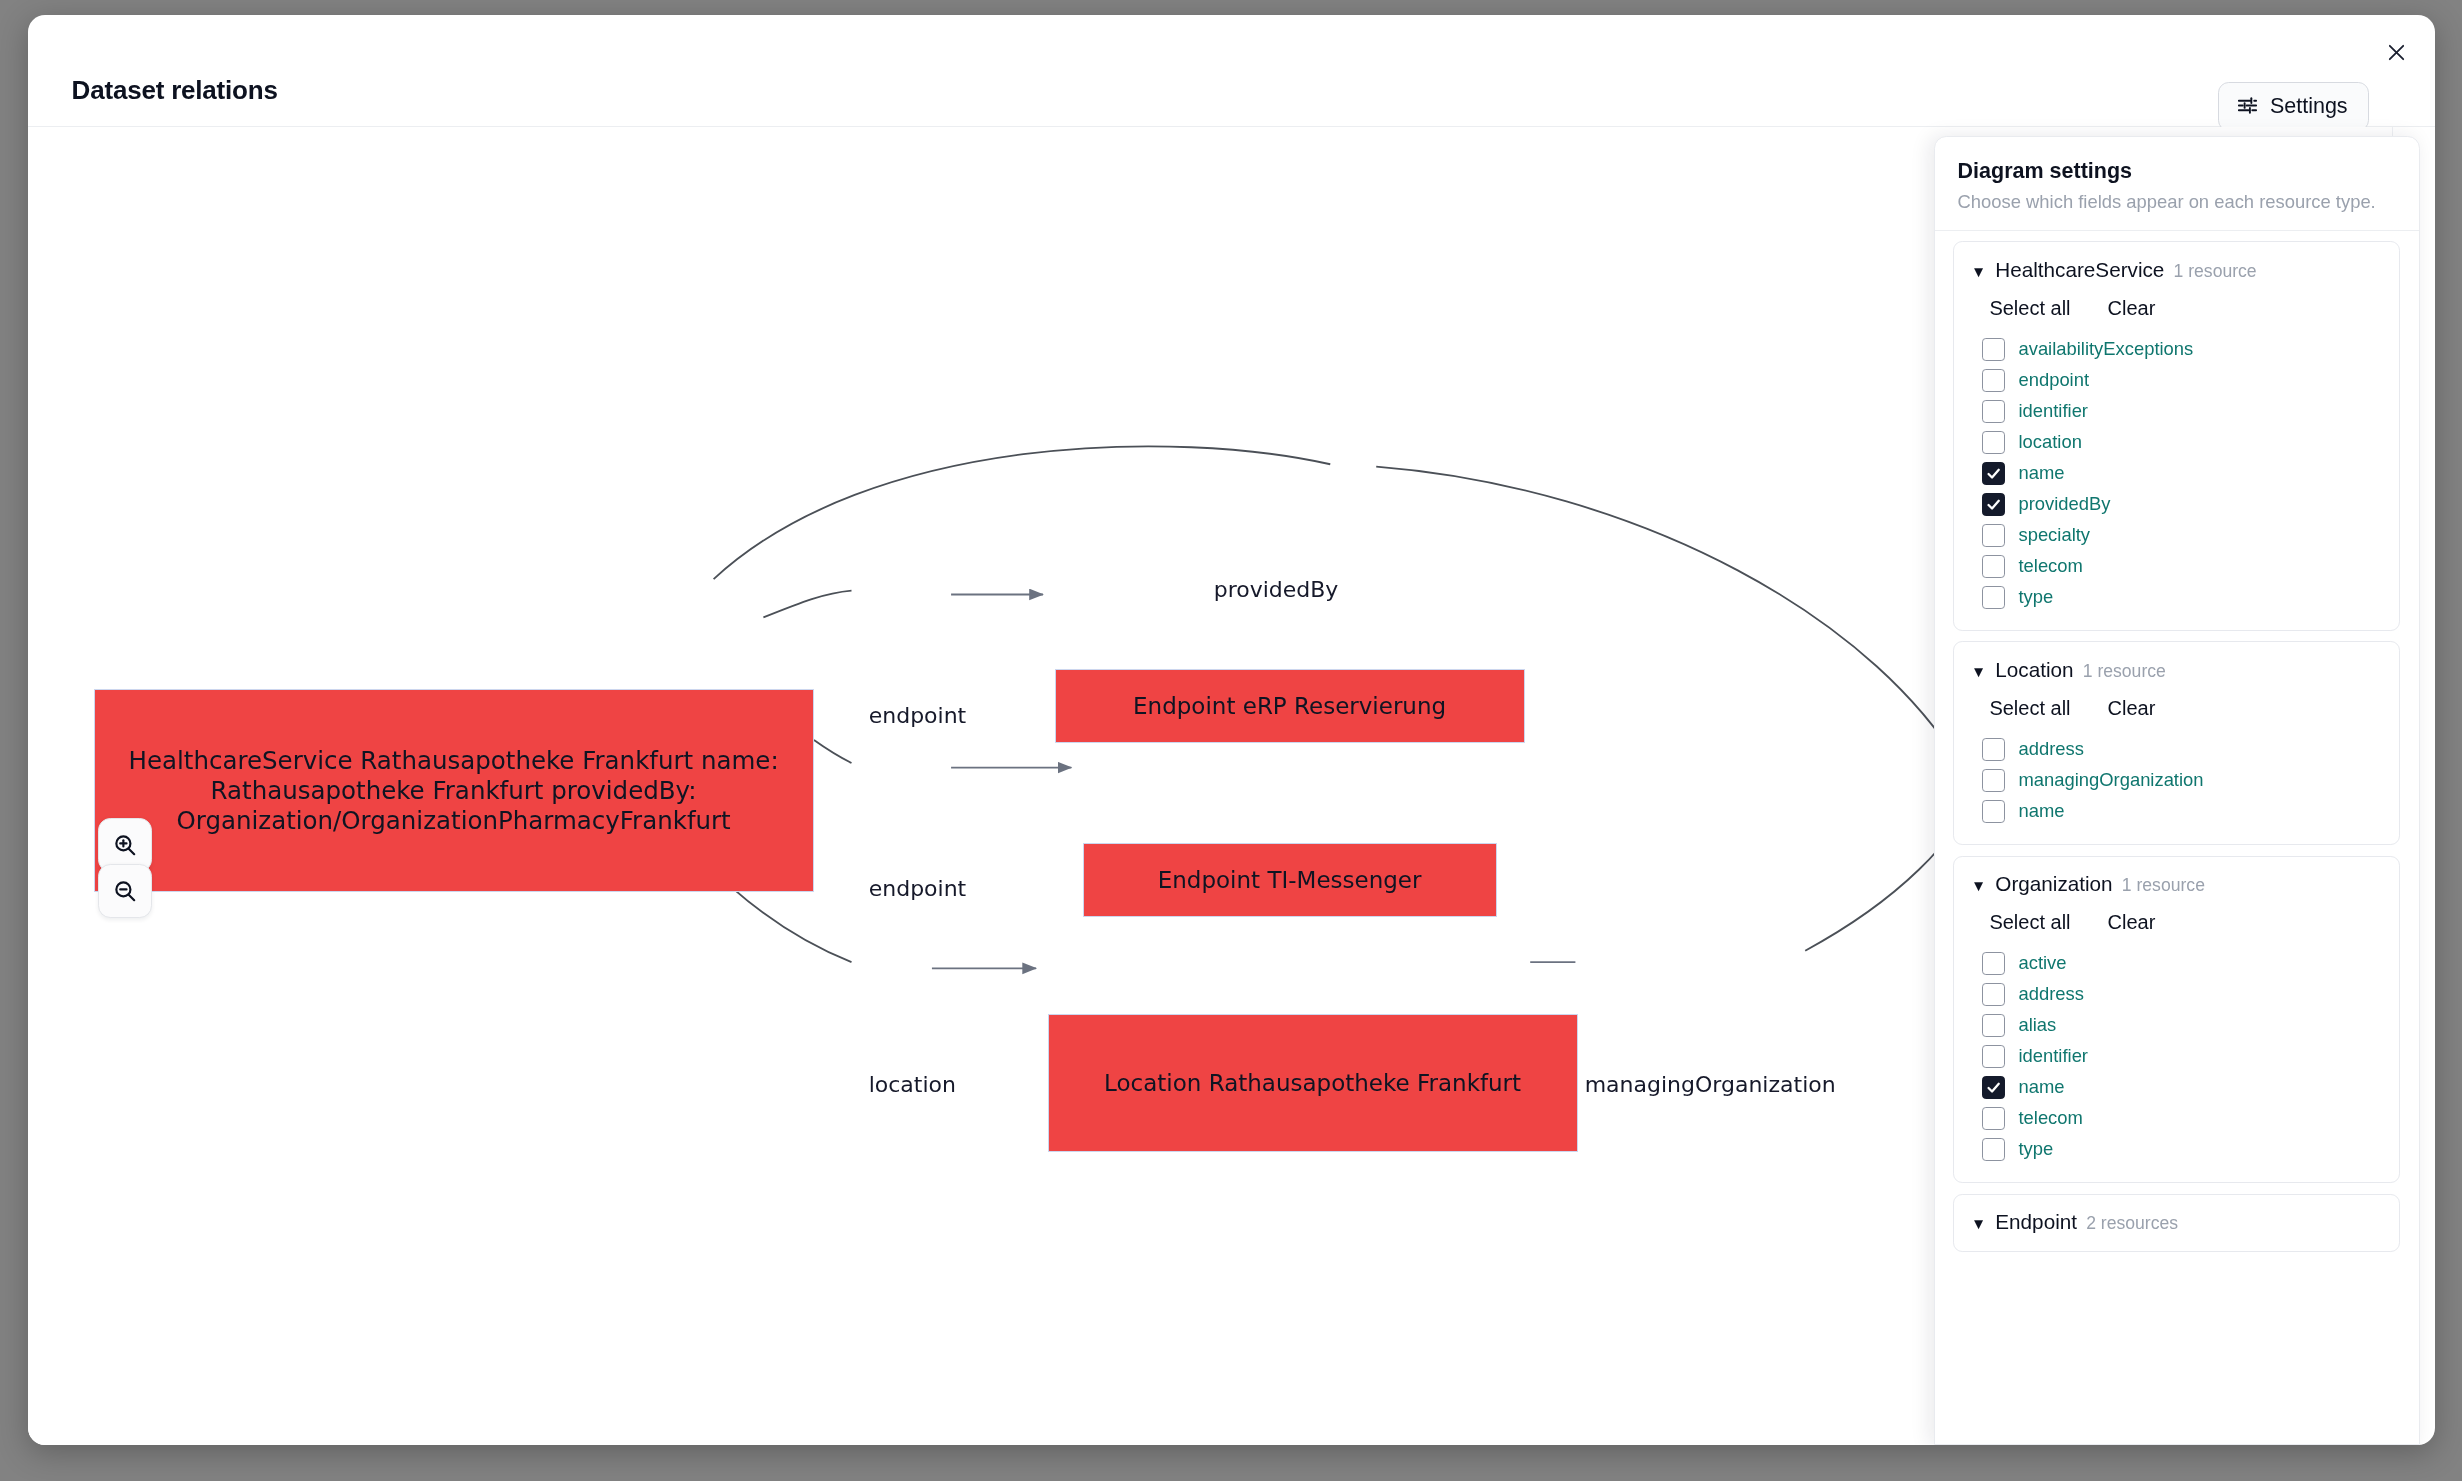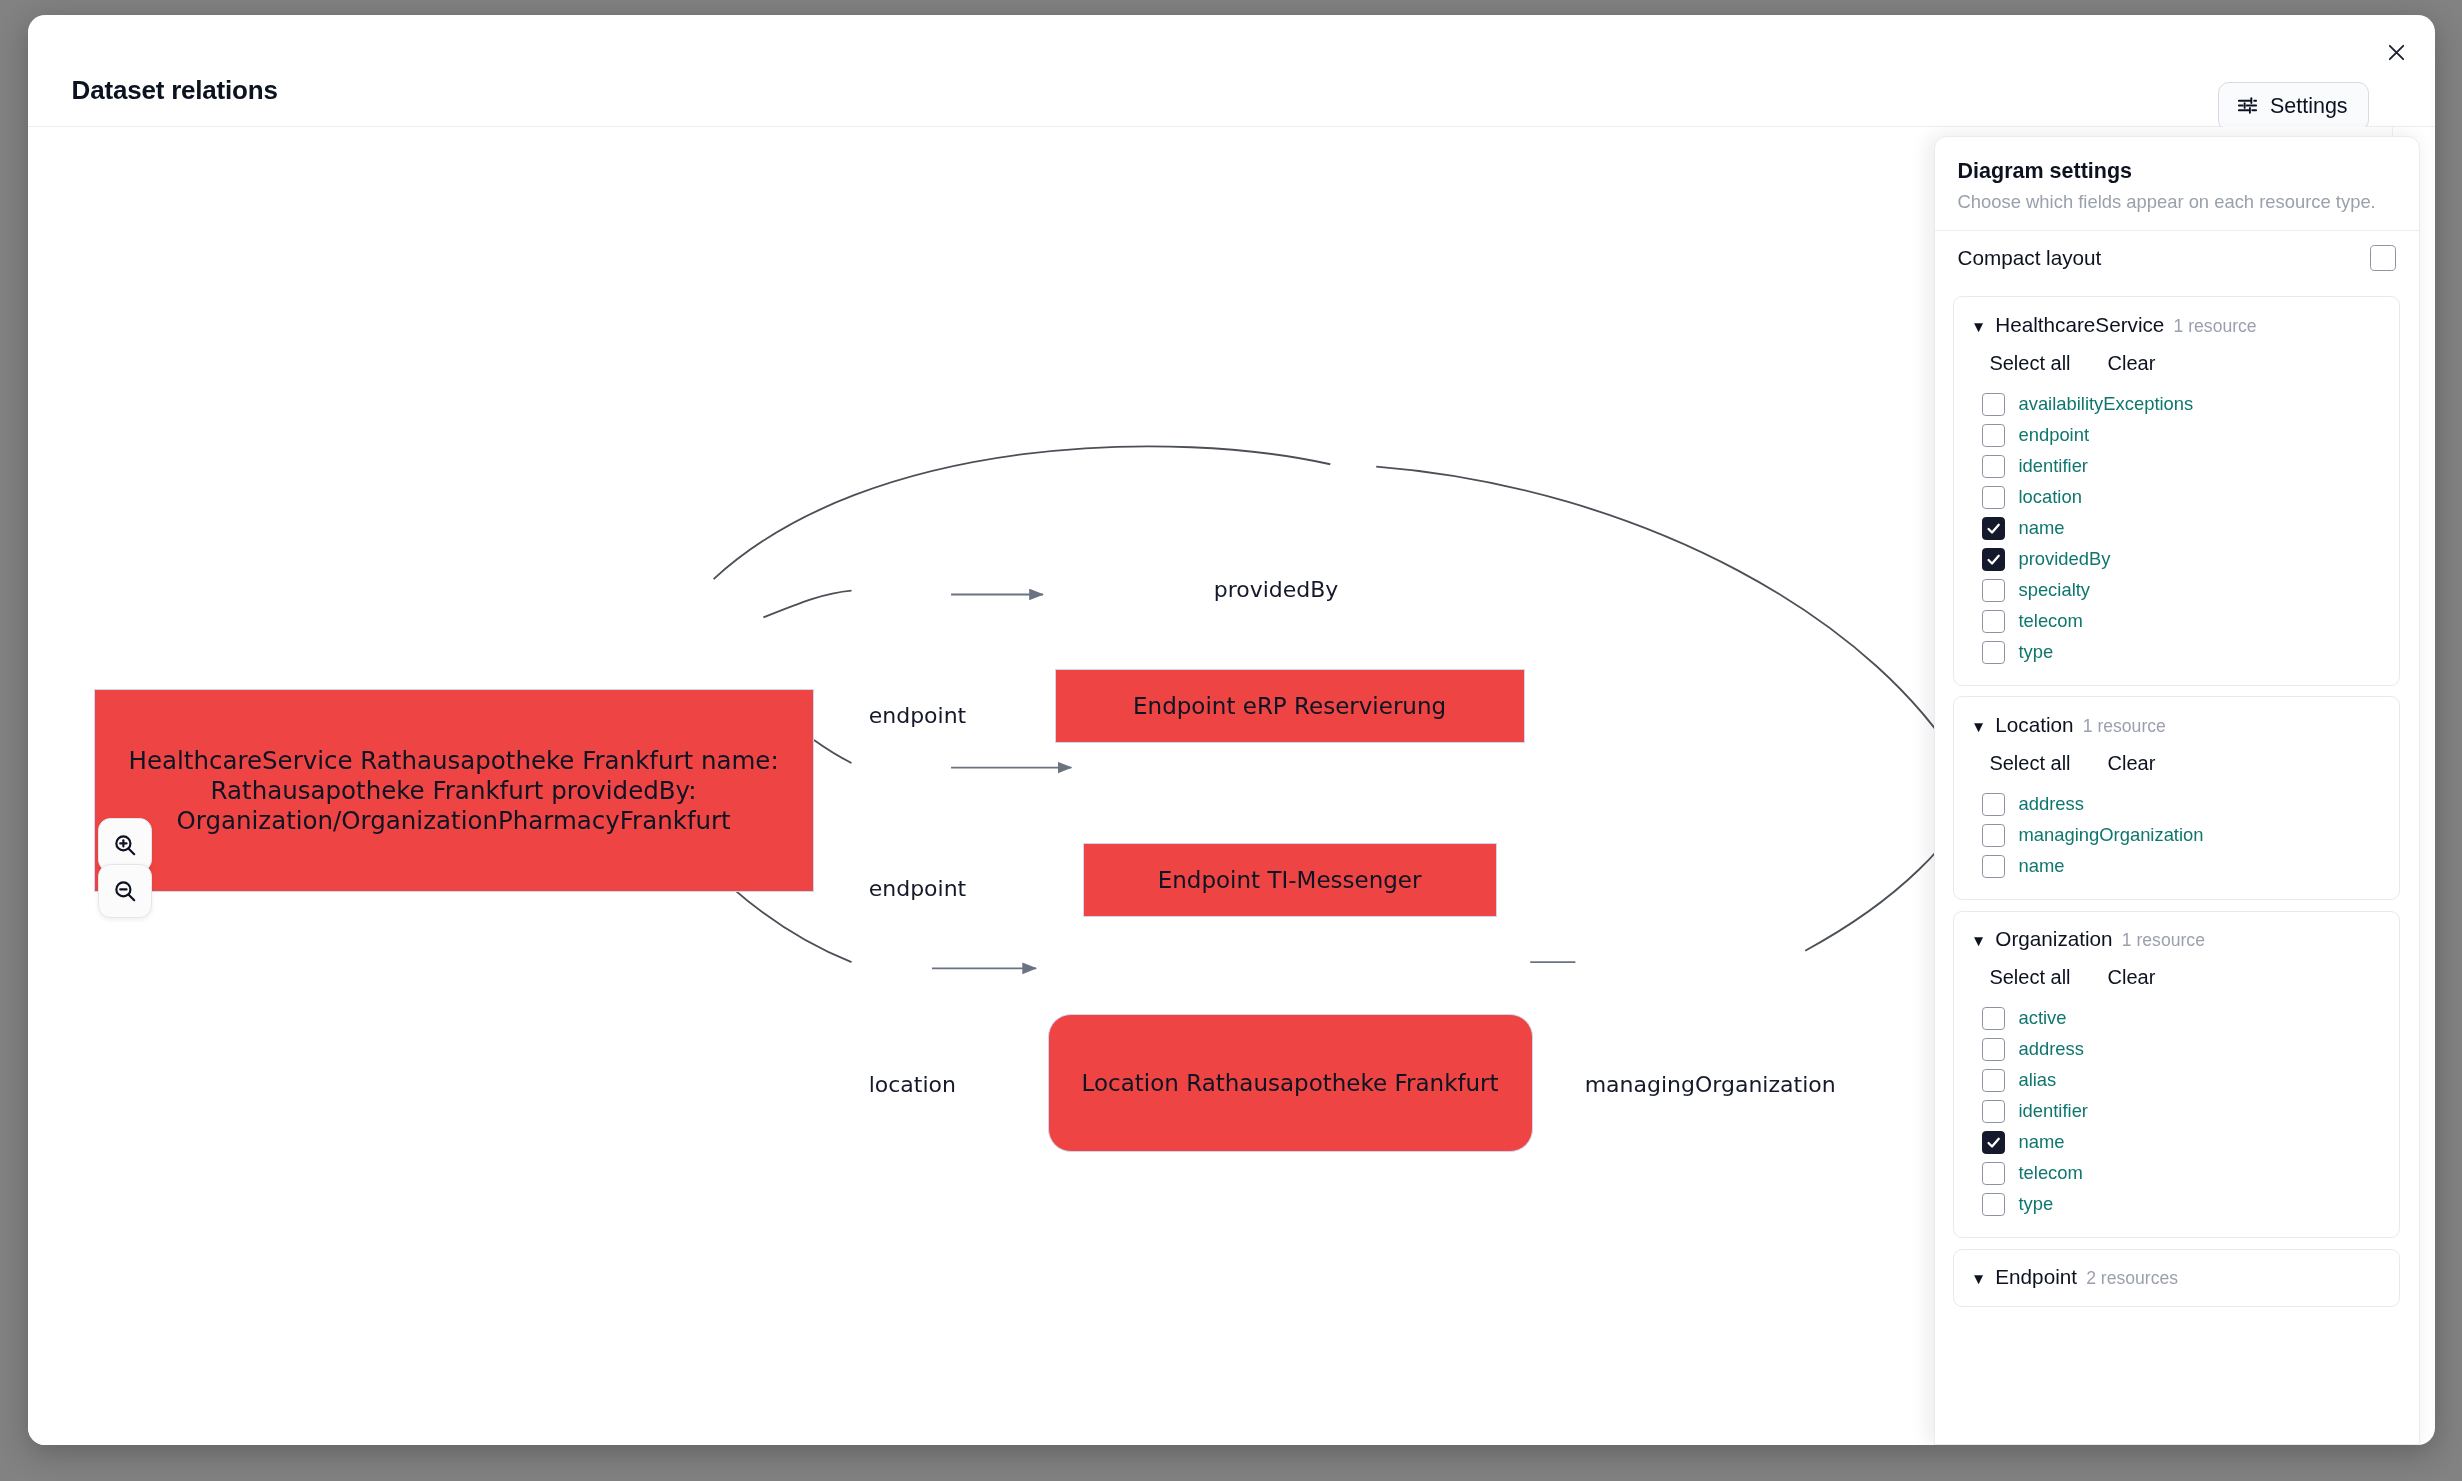--- a/index.html
+++ b/index.html
@@ -131,23 +131,22 @@
   }
   #node-endpoint-ti {
     left: 1055px;
     top: 716px;
     width: 414px;
     height: 74px;
   }
   #node-location {
     left: 1020px;
     top: 887px;
-    width: 485px;
+    width: 530px;
     height: 138px;
-    border-radius: 23px;
   }
 
   .edge-label {
     position: absolute;
     font-family: "DejaVu Sans", sans-serif;
     font-size: 22px;
     color: #16192a;
     background: #ffffff;
     padding: 0 6.1px;
     white-space: nowrap;
@@ -424,26 +423,20 @@
     </svg>
   </div>
 
   <div id="settings-panel">
 
     <div id="panel-head">
       <div id="panel-title">Diagram settings</div>
       <div id="panel-subtitle">Choose which fields appear on each resource type.</div>
     </div>
 
-    <div class="toggle-row">
-      <span class="t-label">Compact layout</span>
-      <span class="cb cb-lg" id="cb-compact">
-        
-      </span>
-    </div>
 
 
     <div id="groups-container">
         <div class="res-group">
           <div class="res-head">
             <span class="res-caret">▼</span>
             <span class="res-name">HealthcareService</span>
             <span class="res-count">1 resource</span>
           </div>
           <div class="res-actions">

